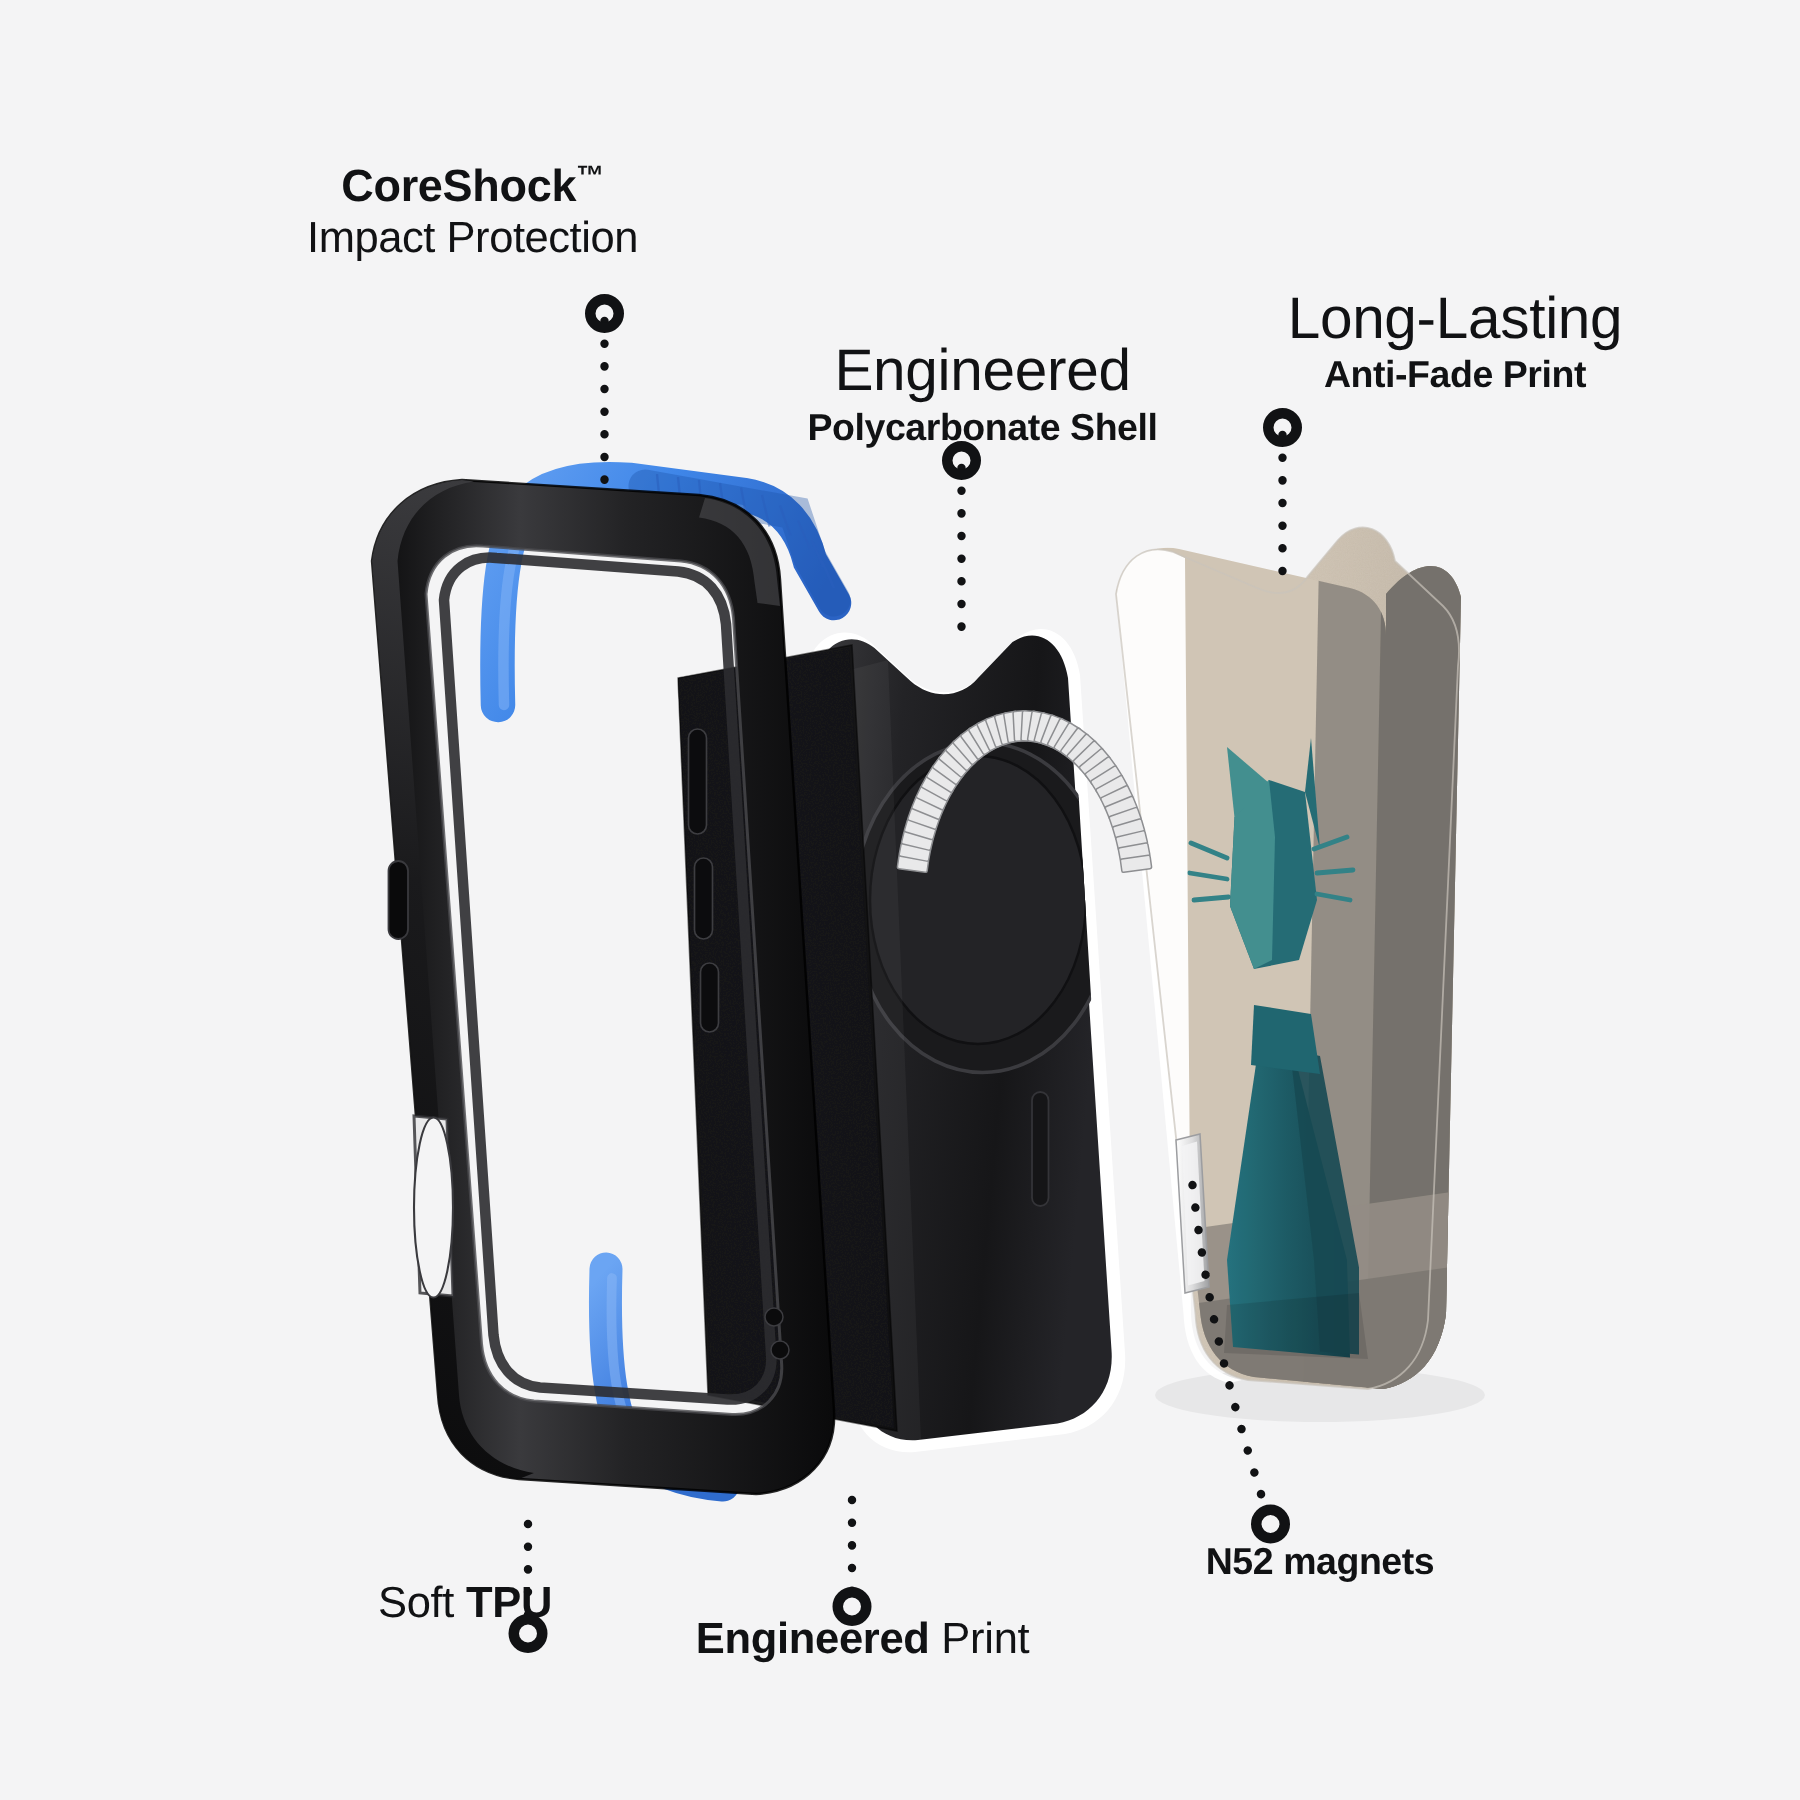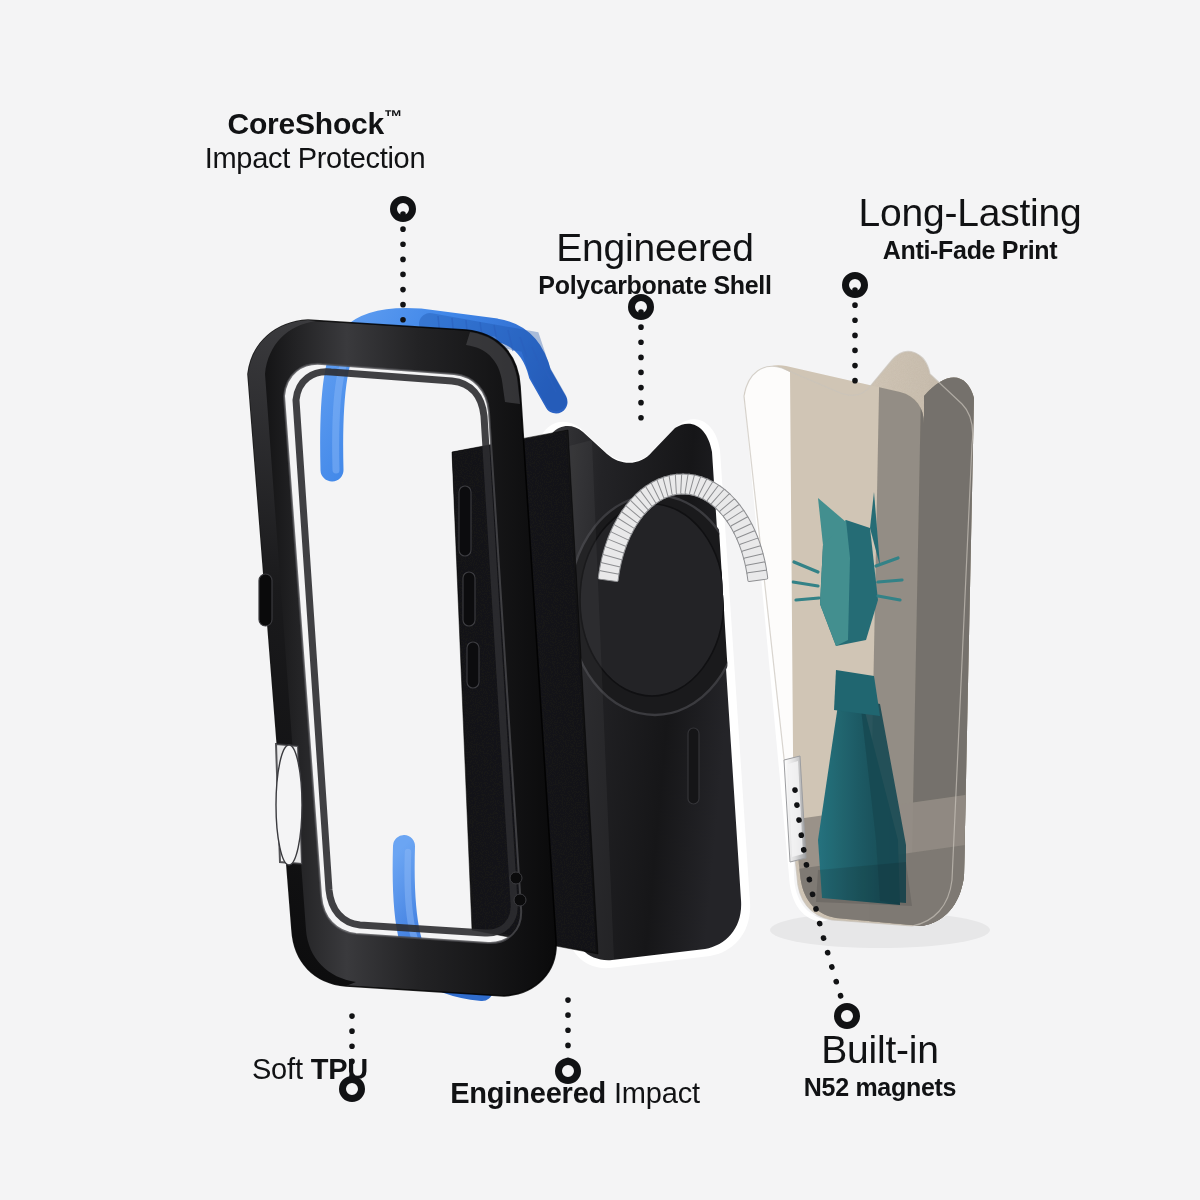--- a/index.html
+++ b/index.html
@@ -396,21 +396,20 @@
   <div class="cal" id="co-antifade">
     <span class="l1">Long-Lasting</span>
     <span class="l2">Anti-Fade Print</span>
   </div>
 
   <div class="cal" id="co-tpu">
     <span class="one"><span>Soft </span><b>TPU</b></span>
   </div>
 
   <div class="cal" id="co-microfibre">
-    <span class="one"><b>Engineered</b><span> Impact</span></span>
+    <span class="one"><b>Engineered</b><span> Print</span></span>
   </div>
 
   <div class="cal" id="co-n52">
-    <span class="l1">Built-in</span>
     <span class="l2">N52 magnets</span>
   </div>
 
 </div>
 
 </body></html>

